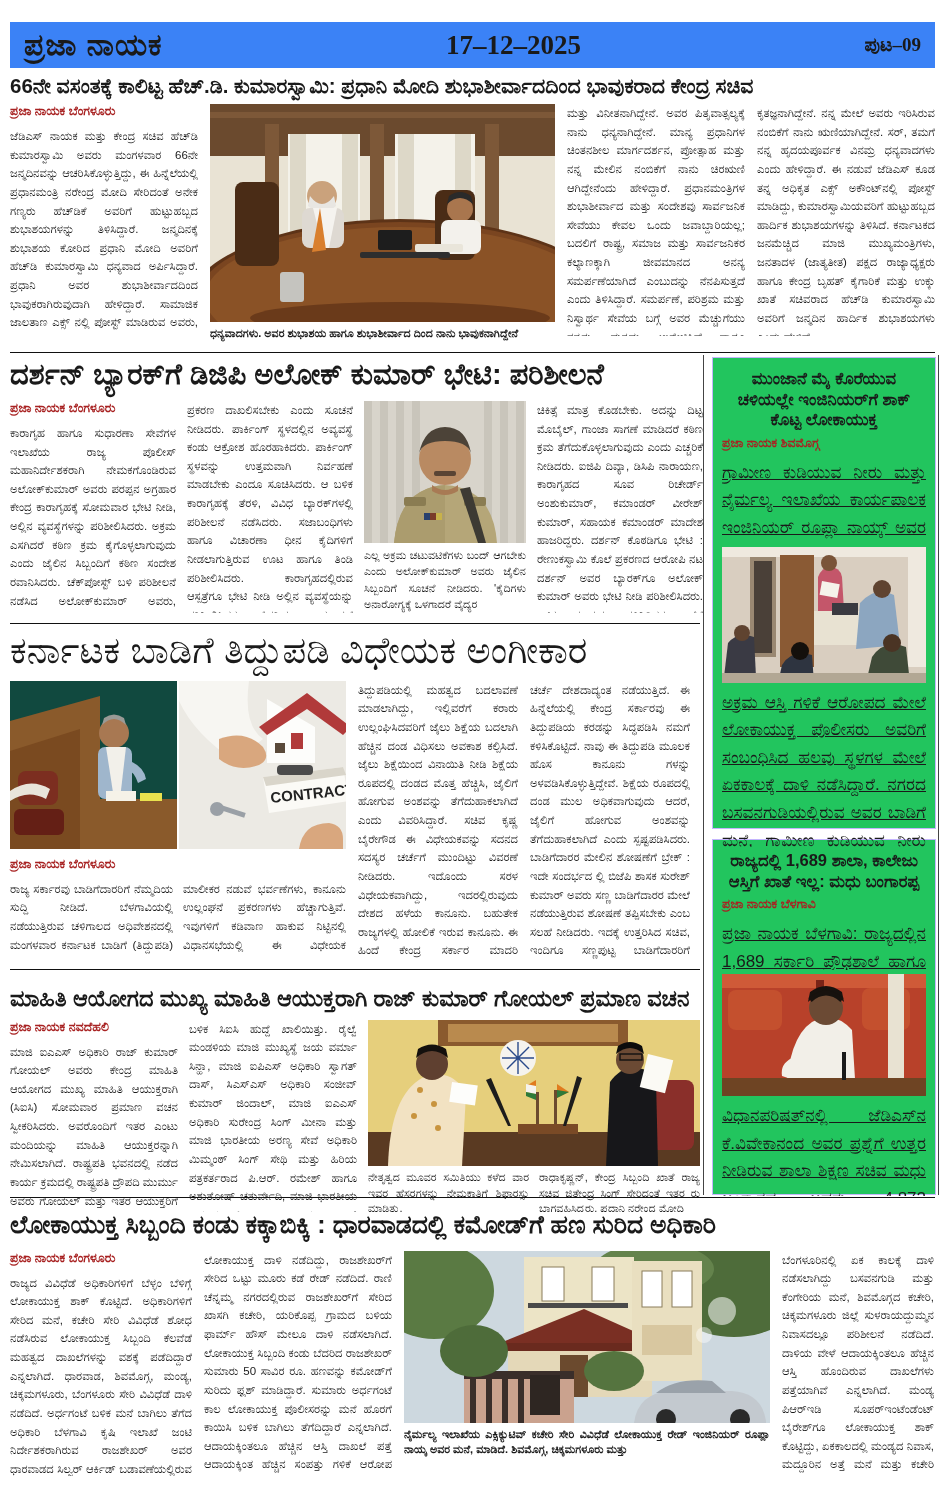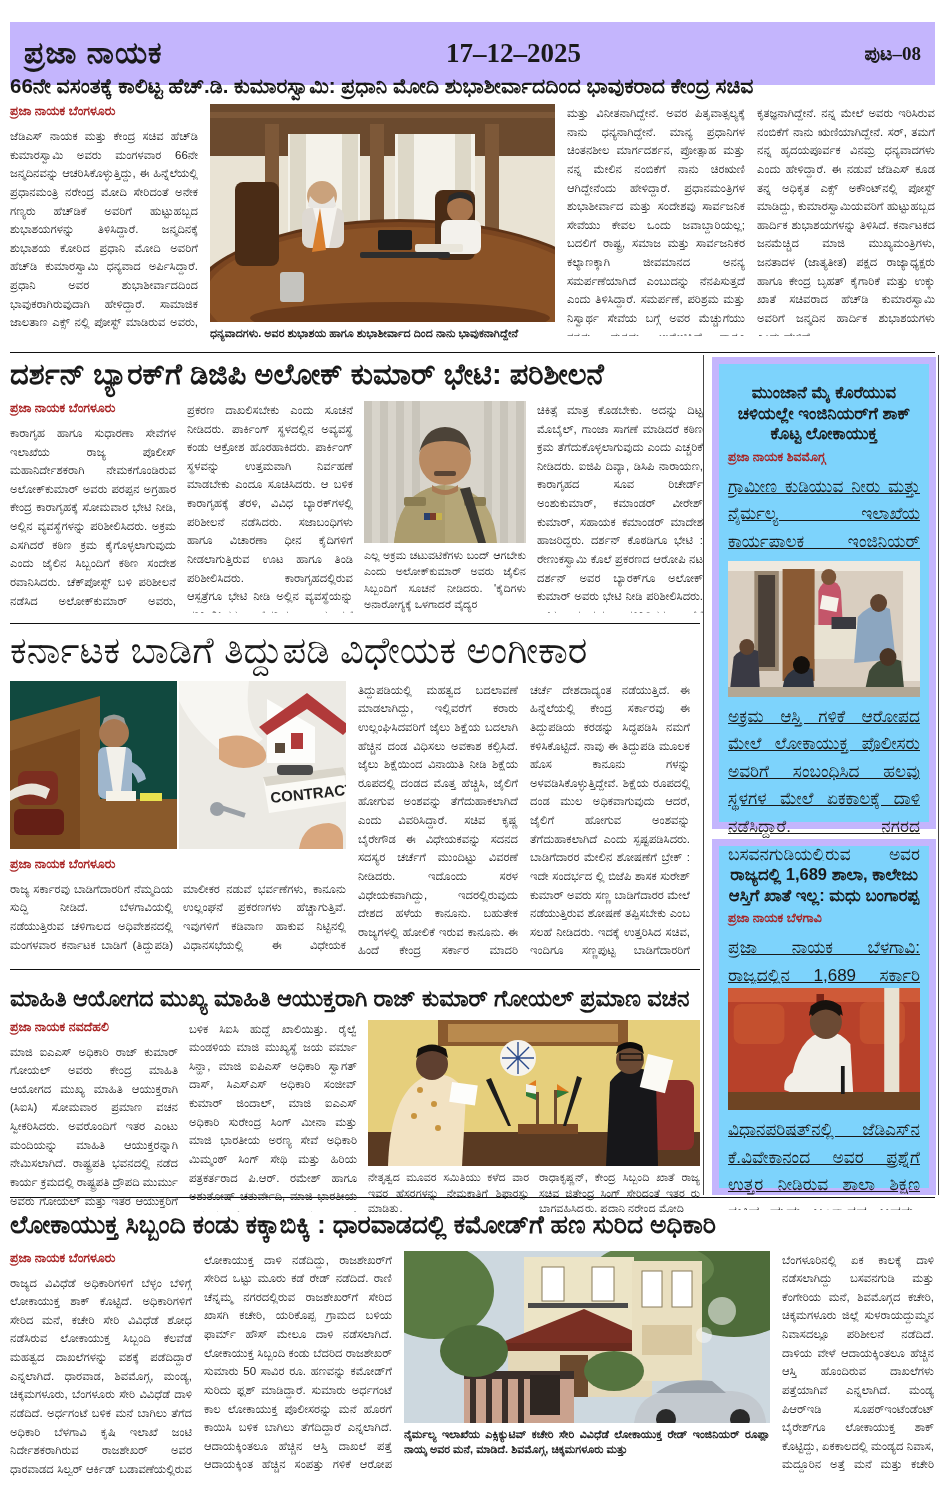--- a/index.html
+++ b/index.html
@@ -1,20 +1,20 @@
 <!DOCTYPE html>
 <html><head>
 <meta charset="utf-8">
 <style>
   html,body{margin:0;padding:0;background:#fff;}
   body{font-family:"Liberation Sans","DejaVu Sans",sans-serif;color:#1a1a1a;}
   .page{position:relative;width:945px;height:1501px;background:#fff;margin:0 auto;overflow:hidden;}
 
   
-  .mast{position:absolute;left:10px;right:10px;top:22px;height:63px;background:#c4b5fd;
+  .mast{position:absolute;left:10px;right:10px;top:22px;height:46px;background:#3b82f6;
         display:flex;align-items:center;justify-content:space-between;padding:0 14px;box-sizing:border-box;}
   .mast .paper{font-size:30px;font-weight:bold;letter-spacing:1px;}
   .mast .date{font-family:"Liberation Serif","DejaVu Serif",serif;font-size:27px;font-weight:bold;}
   .mast .pageno{font-family:"Liberation Serif","DejaVu Serif",serif;font-size:19px;font-weight:bold;}
   .tophead{position:absolute;left:10px;right:10px;top:74px;font-size:20.5px;font-weight:bold;line-height:1.2;}
 
   
   .byline{color:#a82222;font-weight:bold;font-size:12.5px;margin:0 0 8px 0;}
   .body-txt{font-size:11.5px;line-height:1.62;text-align:justify;overflow:hidden;}
   .rule{position:absolute;left:10px;right:10px;border-top:1.5px solid #111;}
@@ -64,21 +64,21 @@
   .a4 .cols{display:flex;gap:11px;height:192px;}
   .a4 .tc{width:168px;flex:none;}
   .a4 .tc .body-txt{height:192px;}
   .a4 .tc1 .body-txt{height:166px;}
   .a4 .pc{width:332px;flex:none;}
   .a4 .p7{height:146px;}
   .a4 .caps{display:flex;gap:10px;margin-top:4px;}
   .a4 .caps .caption{width:161px;font-weight:normal;font-size:11px;line-height:1.45;height:42px;overflow:hidden;}
 
   
-  .sbox{border:7px solid #c4b5fd;padding:16px 9px;box-sizing:border-box;background:#7dd3fc;}
+  .sbox{border:1px solid #c4b5fd;padding:8px 9px;box-sizing:border-box;background:#22c55e;}
   .sbox .shl{font-size:16.5px;font-weight:bold;text-align:center;line-height:1.25;margin:2px 0 6px 0;}
   .sbox .body-txt{font-size:17px;text-decoration:underline;}
   .s1{height:472px;margin-bottom:10px;}
   .s1 .intro{height:84px;}
   .s1 .p5{height:136px;margin:4px 0 6px 0;}
   .s1 .after{height:158px;}
   .s2{height:356px;}
   .s2 .intro{height:50px;}
   .s2 .p6{height:122px;margin:4px 0 6px 0;}
   .s2 .after{height:94px;}
@@ -98,21 +98,21 @@
   .a5 .pcap{margin-top:4px;font-size:11px;line-height:1.45;height:44px;overflow:hidden;text-align:justify;}
 </style>
 </head>
 <body>
 
 <div class="page">
 
   <div class="mast">
     <span class="paper">ಪ್ರಜಾ ನಾಯಕ</span>
     <span class="date">17–12–2025</span>
-    <span class="pageno">ಪುಟ–08</span>
+    <span class="pageno">ಪುಟ–09</span>
   </div>
   <div class="tophead">66ನೇ ವಸಂತಕ್ಕೆ ಕಾಲಿಟ್ಟ ಹೆಚ್.ಡಿ. ಕುಮಾರಸ್ವಾಮಿ: ಪ್ರಧಾನಿ ಮೋದಿ ಶುಭಾಶೀರ್ವಾದದಿಂದ ಭಾವುಕರಾದ ಕೇಂದ್ರ ಸಚಿವ</div>
 
   <div class="a1">
     <div class="c1">
       <div class="byline">ಪ್ರಜಾ ನಾಯಕ ಬೆಂಗಳೂರು</div>
       <div class="body-txt">ಜೆಡಿಎಸ್ ನಾಯಕ ಮತ್ತು ಕೇಂದ್ರ ಸಚಿವ ಹೆಚ್‌ಡಿ ಕುಮಾರಸ್ವಾಮಿ ಅವರು ಮಂಗಳವಾರ 66ನೇ ಜನ್ಮದಿನವನ್ನು ಆಚರಿಸಿಕೊಳ್ಳುತ್ತಿದ್ದು, ಈ ಹಿನ್ನೆಲೆಯಲ್ಲಿ ಪ್ರಧಾನಮಂತ್ರಿ ನರೇಂದ್ರ ಮೋದಿ ಸೇರಿದಂತೆ ಅನೇಕ ಗಣ್ಯರು ಹೆಚ್‌ಡಿಕೆ ಅವರಿಗೆ ಹುಟ್ಟುಹಬ್ಬದ ಶುಭಾಶಯಗಳನ್ನು ತಿಳಿಸಿದ್ದಾರೆ. ಜನ್ಮದಿನಕ್ಕೆ ಶುಭಾಶಯ ಕೋರಿದ ಪ್ರಧಾನಿ ಮೋದಿ ಅವರಿಗೆ ಹೆಚ್‌ಡಿ ಕುಮಾರಸ್ವಾಮಿ ಧನ್ಯವಾದ ಅರ್ಪಿಸಿದ್ದಾರೆ. ಪ್ರಧಾನಿ ಅವರ ಶುಭಾಶೀರ್ವಾದದಿಂದ ಭಾವುಕರಾಗಿರುವುದಾಗಿ ಹೇಳಿದ್ದಾರೆ. ಸಾಮಾಜಿಕ ಜಾಲತಾಣ ಎಕ್ಸ್ ನಲ್ಲಿ ಪೋಸ್ಟ್ ಮಾಡಿರುವ ಅವರು, ನನ್ನ ಹುಟ್ಟುಹಬ್ಬದ ಈ ಸಂದರ್ಭದಲ್ಲಿ ಗೌರವಾನ್ವಿತ ಪ್ರಧಾನಮಂತ್ರಿಗಳಾದ ನರೇಂದ್ರ ಮೋದಿ ಅವರಿಗೆ</div>
     </div>
     <div class="pcol">
       <div class="photo p1">

